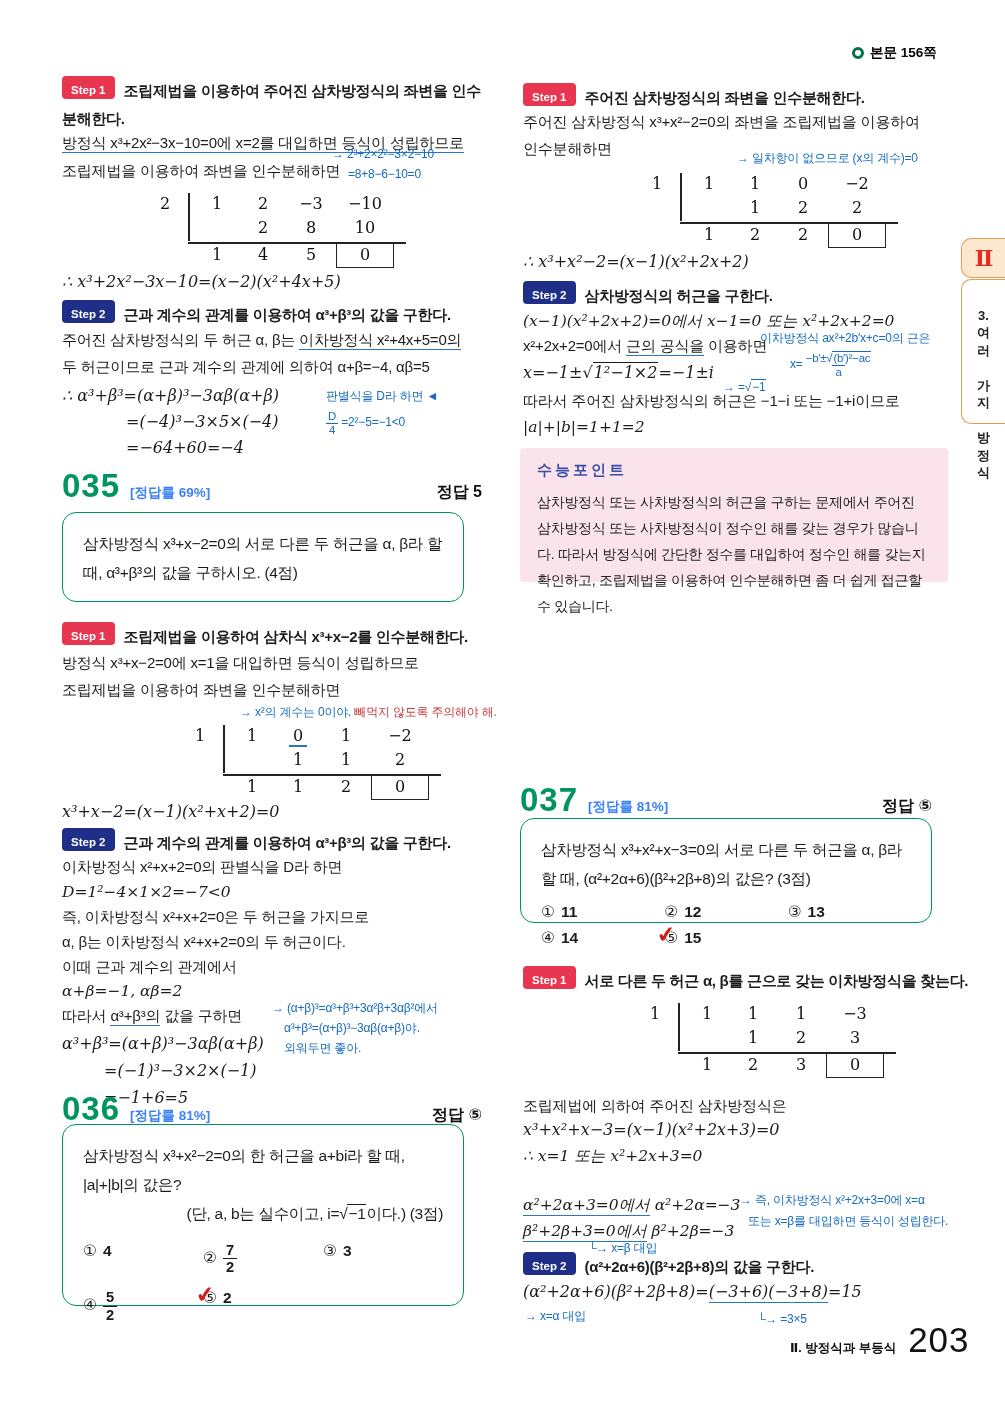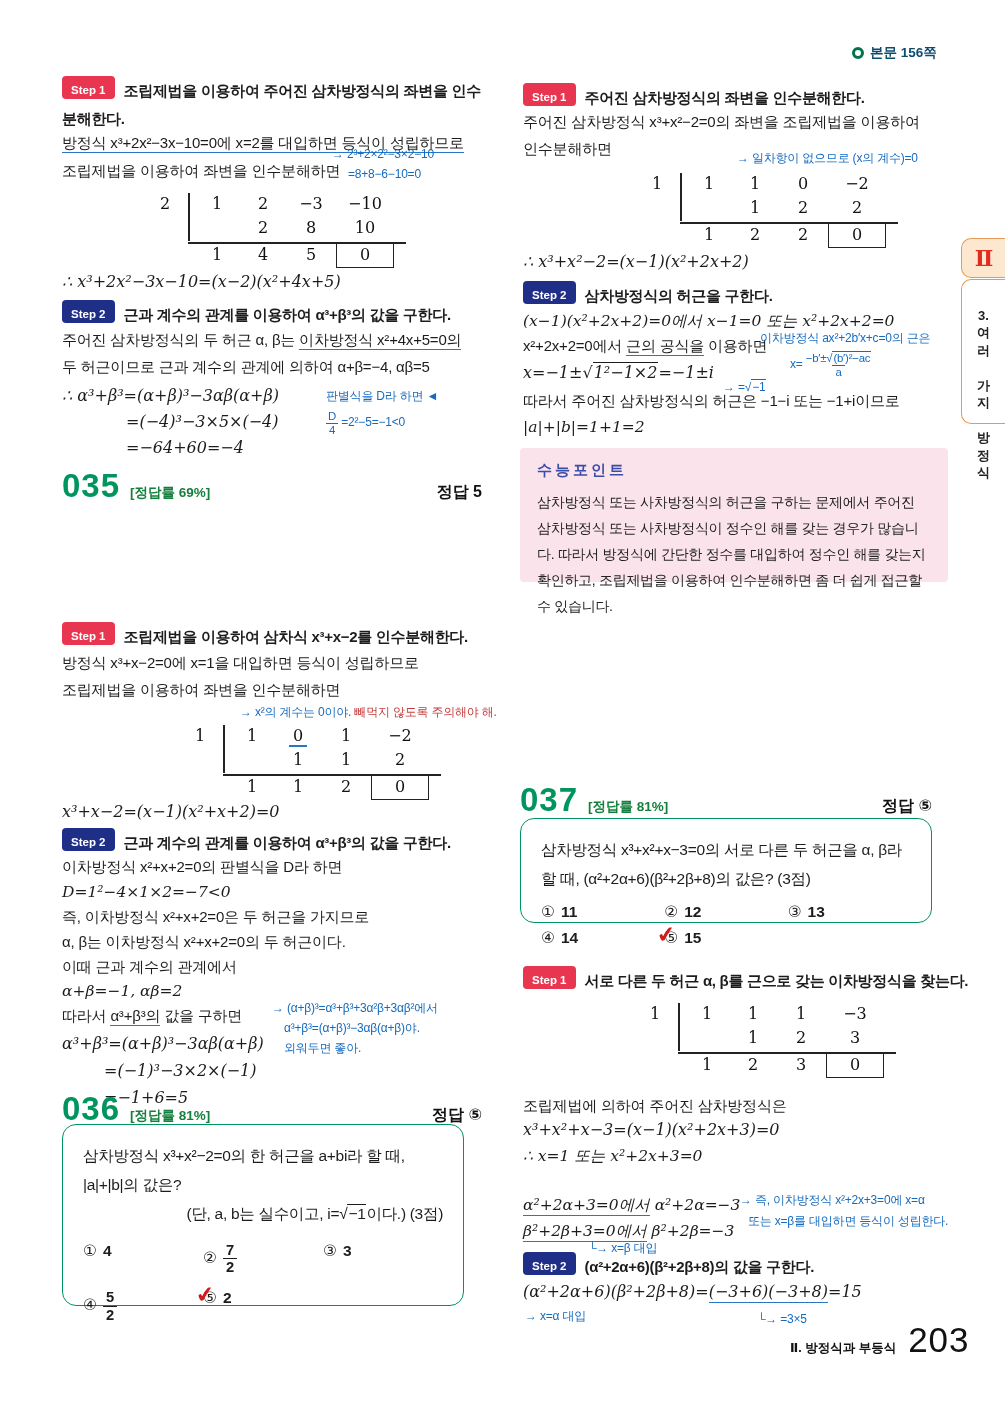--- a/index.html
+++ b/index.html
@@ -26,35 +26,35 @@
   .sdiv .row{display:grid;grid-template-columns:30px 14px 46px 46px 50px 58px;height:24px;line-height:24px;
              text-align:center;}
   .sdiv .bar{position:absolute;left:38px;top:1px;width:1.5px;height:48px;background:#222;}
   .sdiv .rule{position:absolute;left:38px;right:-6px;top:50px;height:1.5px;background:#222;}
   .sdiv .r3{margin-top:3px;}
   .sdiv .boxed{border-left:1.5px solid #222;border-right:1.5px solid #222;border-bottom:1.5px solid #222;}
   .ulb{border-bottom:2px solid #2a76c6;padding:0 4px;}
   
   .phead{position:absolute;display:flex;align-items:baseline;}
   .pnum{font-size:33px;font-weight:bold;color:#00945e;letter-spacing:1px;}
-  .prate{color:#15803d;font-size:13.5px;font-weight:bold;margin-left:10px;}
+  .prate{color:#3b82f6;font-size:13.5px;font-weight:bold;margin-left:10px;}
   .pans{margin-left:auto;font-size:16px;font-weight:bold;color:#111;}
   .pbox{position:absolute;border:1.7px solid #00945e;border-radius:14px;background:#fff;padding:16px 20px;box-sizing:border-box;}
   .q{font-size:15.5px;line-height:29px;white-space:nowrap;letter-spacing:-0.3px;}
   .qr{text-align:right;}
   .choices{display:grid;grid-template-columns:1fr 1fr 1fr;row-gap:14px;margin-top:14px;font-size:15.5px;}
   .choice{position:relative;white-space:nowrap;}
   .clab{margin-right:6px;}
   .check{position:absolute;left:-7px;top:-7px;color:#cf1d1d;font-size:22px;font-weight:bold;transform:rotate(-8deg);}
   
   .pointbox{position:absolute;background:#fbe3ec;border-radius:4px;padding:13px 17px;box-sizing:border-box;}
   .ptitle{color:#3a4ea8;font-weight:bold;font-size:15px;letter-spacing:3px;}
   .pbody{font-size:14px;line-height:26px;margin-top:9px;color:#222;letter-spacing:-0.3px;}
   
-  .hdr{position:absolute;display:flex;align-items:center;gap:6px;font-size:13.5px;font-weight:bold;color:#0c4a6e;}
+  .hdr{position:absolute;display:flex;align-items:center;gap:6px;font-size:13.5px;font-weight:bold;color:#000000;}
   .donut{width:12px;height:12px;border-radius:50%;border:3.5px solid #00734d;box-sizing:border-box;background:#fff;}
   .footer{position:absolute;display:flex;align-items:baseline;gap:12px;}
   .fsec{font-size:12.5px;font-weight:bold;color:#111;}
   .fpage{font-size:35px;color:#111;letter-spacing:1px;}
   .tabA{position:absolute;background:#fce8cf;border:1.7px solid #e59a55;border-right:none;border-radius:10px 0 0 10px;
         display:flex;align-items:center;justify-content:center;color:#e32b20;font-size:22px;font-weight:bold;
         font-family:"DejaVu Serif",serif;}
   .tabB{position:absolute;background:#fff;border:1.7px solid #e59a55;border-right:none;border-radius:10px 0 0 10px;
         text-align:center;font-size:13px;font-weight:600;line-height:17.5px;white-space:pre-line;color:#222;
         padding-top:9px;box-sizing:border-box;letter-spacing:0;}
@@ -127,20 +127,24 @@
         <span class="den">4</span>
       </span>
     <span>=2²−5=−1&lt;0</span>
   </div>
 
   <div class="phead" style="left:62px;top:467px;width:420px;">
     <span class="pnum">035</span>
     <span class="prate">[정답률 69%]</span>
     <span class="pans">정답 5</span>
   </div>
+  <div class="pbox" style="left:62px;top:512px;width:402px;height:90px;">
+    <div class="q">삼차방정식 x³+x−2=0의 서로 다른 두 허근을 α, β라 할</div>
+    <div class="q">때, α³+β³의 값을 구하시오. (4점)</div>
+  </div>
 
   <div class="abs" style="left:62px;top:622px;">
     <span class="badge b-red">Step 1</span><span class="stitle">조립제법을 이용하여 삼차식 x³+x−2를 인수분해한다.</span>
   </div>
   <div class="abs kr" style="left:62px;top:654px;">방정식 x³+x−2=0에 x=1을 대입하면 등식이 성립하므로</div>
   <div class="abs kr" style="left:62px;top:681px;">조립제법을 이용하여 좌변을 인수분해하면</div>
   <div class="note" style="left:240px;top:704px;">
     <span>→ x²의 계수는 0이야. </span><span class="red">빼먹지 않도록 주의해야 해.</span>
   </div>
 

